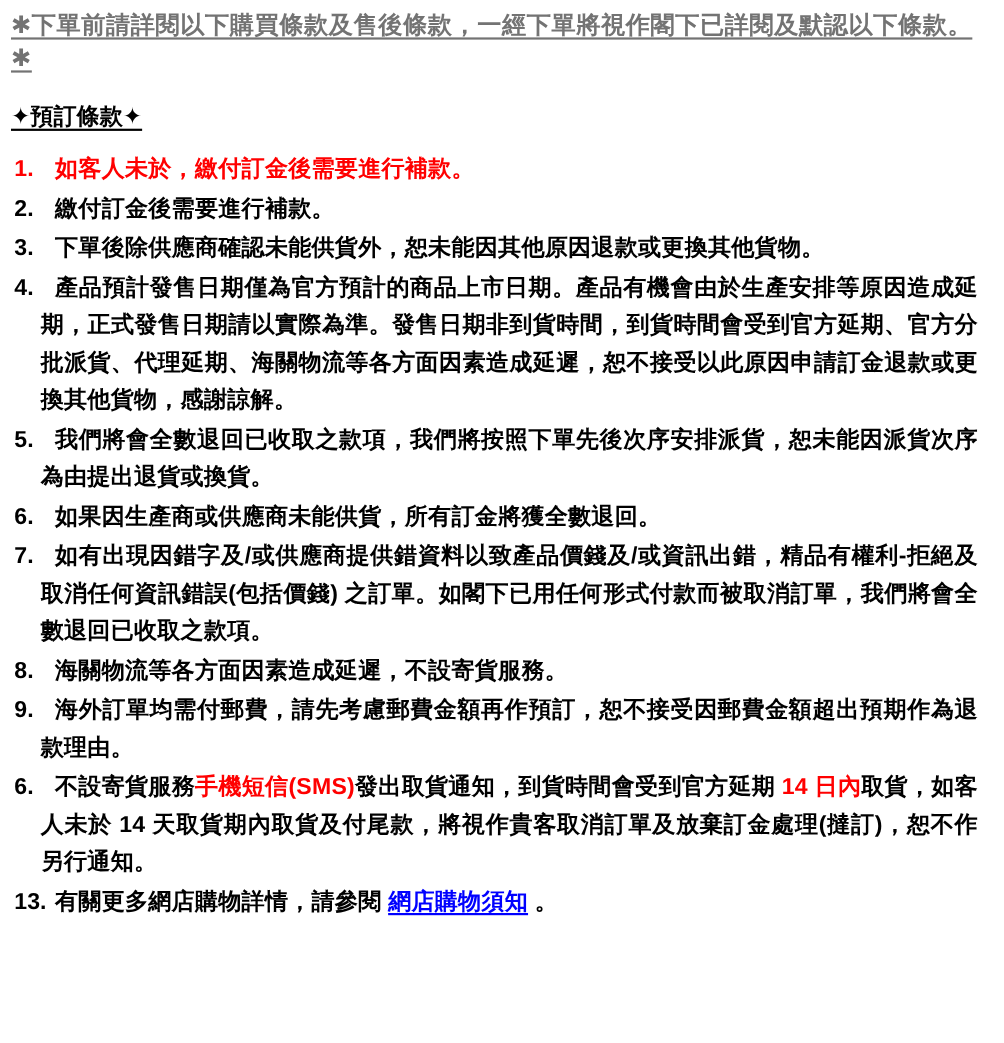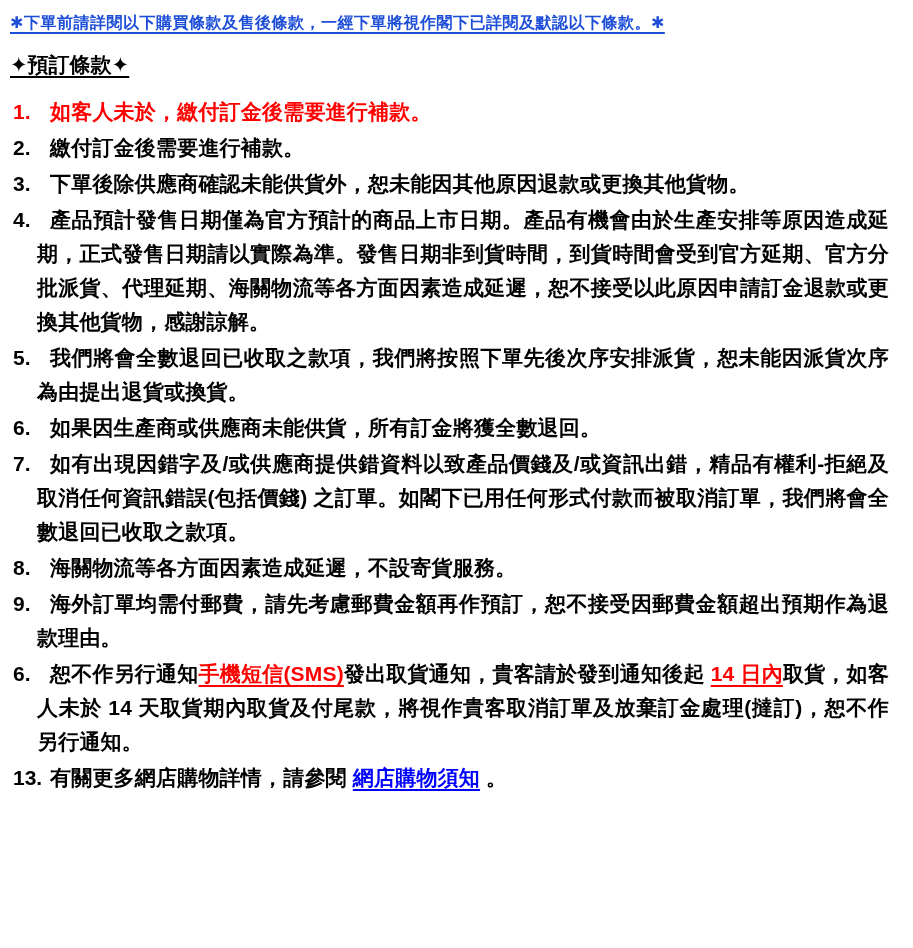--- a/index.html
+++ b/index.html
@@ -13,30 +13,30 @@
     font-family: "Liberation Sans", "DejaVu Sans", sans-serif;
     font-weight: bold;
     color: #000000;
     overflow: hidden;
   }
   .page {
     padding: 6px 24px 0 10px;
   }
   .notice {
     margin: 2px 0 0 0;
-    font-size: 16px;
+    font-size: 22px;
     line-height: 30px;
-    color: #1d4ed8;
+    color: #737373;
     text-decoration: underline;
     text-decoration-thickness: 2px;
     text-underline-offset: 4px;
     letter-spacing: 0.5px;
   }
   .section-heading {
-    margin: 12px 0 0 0;
+    margin: 24px 0 0 0;
     font-size: 21px;
     line-height: 30px;
     color: #000000;
     text-decoration: underline;
     text-decoration-thickness: 2px;
     text-underline-offset: 4px;
   }
   .terms {
     margin-top: 15px;
   }
@@ -57,21 +57,20 @@
     text-indent: 13px;
     text-align: justify;
     letter-spacing: 0.2px;
   }
   .term.red .body,
   .term.red .num {
     color: #ff0000;
   }
   .hl {
     color: #ff0000;
-    text-decoration: underline;
     text-decoration-thickness: 2px;
     text-underline-offset: 4px;
   }
   .link {
     color: #0000ff;
     text-decoration: underline;
     text-decoration-thickness: 2px;
     text-underline-offset: 4px;
     cursor: pointer;
   }
@@ -116,20 +115,20 @@
       <div class="term">
         <span class="num">8.</span>
         <p class="body"><span>海關物流等各方面因素造成延遲，不設寄貨服務。</span></p>
       </div>
       <div class="term">
         <span class="num">9.</span>
         <p class="body"><span>海外訂單均需付郵費，請先考慮郵費金額再作預訂，恕不接受因郵費金額超出預期作為退款理由。</span></p>
       </div>
       <div class="term">
         <span class="num">6.</span>
-        <p class="body"><span>恕不作另行通知</span><span class="hl">手機短信(SMS)</span><span>發出取貨通知，貴客請於發到通知後起 </span><span class="hl">14 日內</span><span>取貨，如客人未於 14 天取貨期內取貨及付尾款，將視作貴客取消訂單及放棄訂金處理(撻訂)，恕不作另行通知。</span></p>
+        <p class="body"><span>不設寄貨服務</span><span class="hl">手機短信(SMS)</span><span>發出取貨通知，到貨時間會受到官方延期 </span><span class="hl">14 日內</span><span>取貨，如客人未於 14 天取貨期內取貨及付尾款，將視作貴客取消訂單及放棄訂金處理(撻訂)，恕不作另行通知。</span></p>
       </div>
       <div class="term">
         <span class="num">13.</span>
         <p class="body"><span>有關更多網店購物詳情，請參閱 </span><a class="link" href="#">網店購物須知</a><span> 。</span></p>
       </div>
     </div>
 </div>
 
 </body></html>

